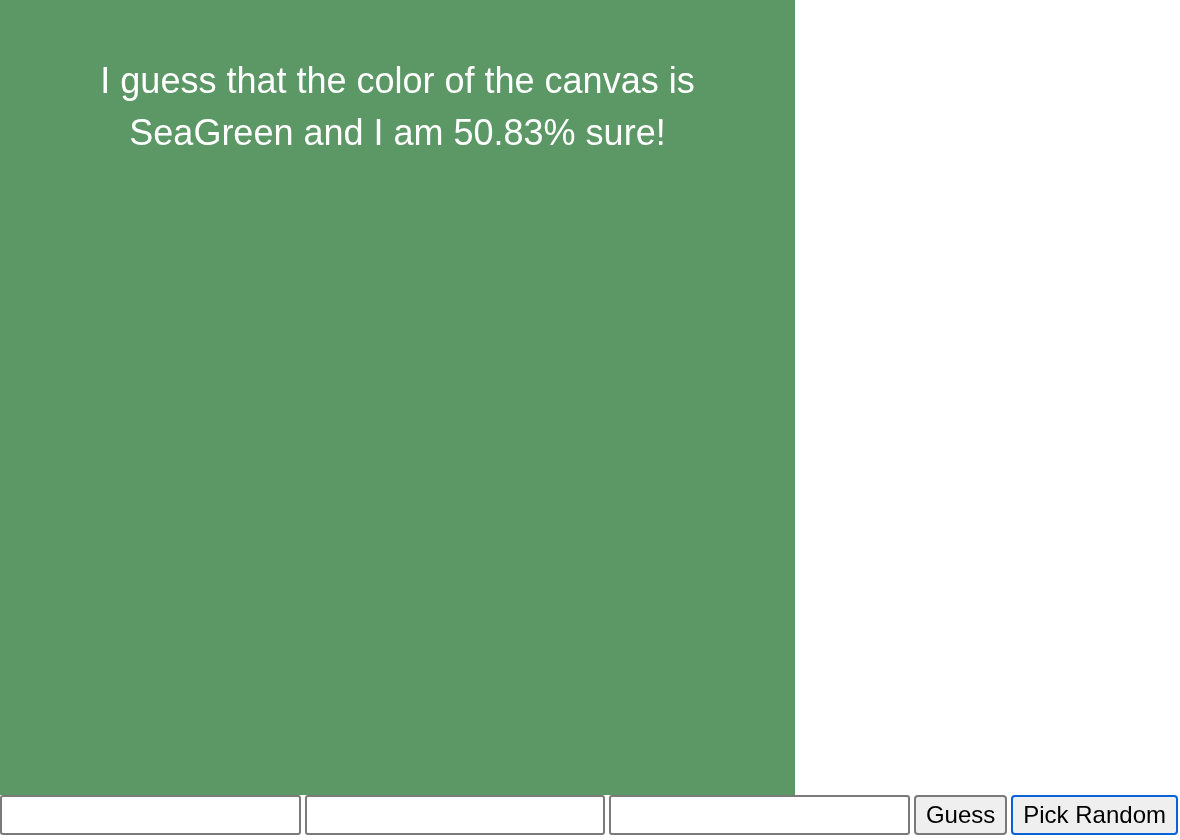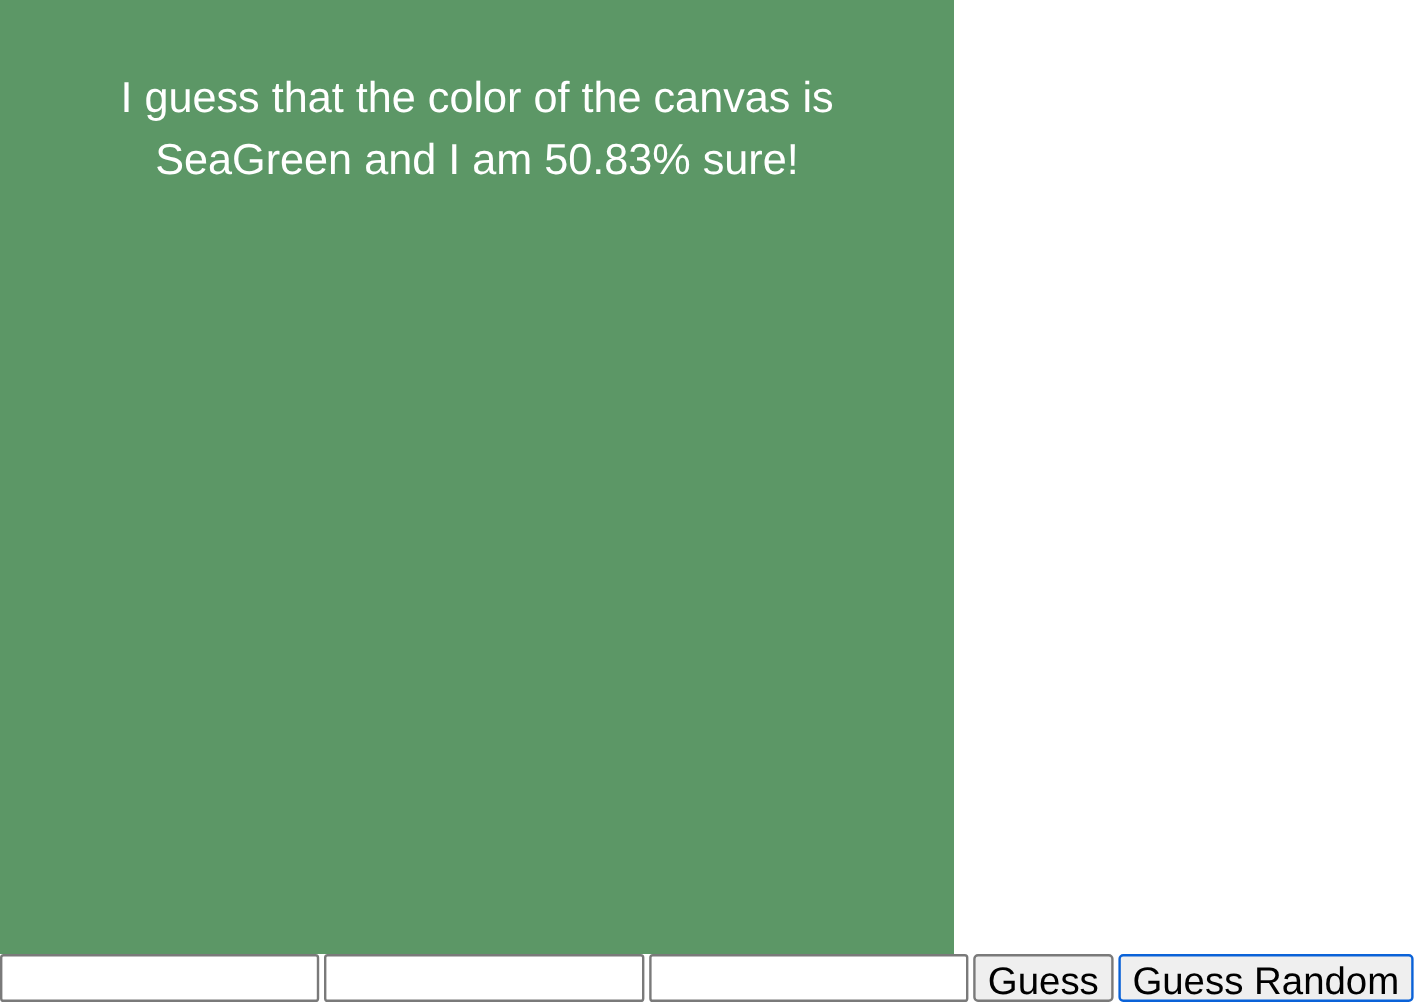--- a/index.html
+++ b/index.html
@@ -40,21 +40,21 @@
     .controls input[type="text"] {
       flex: 1 1 0;
       font-size: 20px;
       padding: 2px 6px;
       border: 2px solid #7a7a7a;
       border-radius: 3px;
       background: #ffffff;
       min-width: 0;
     }
     .controls button {
-      font-size: 32px;
+      font-size: 24px;
       font-family: Arial, Helvetica, sans-serif;
       padding: 2px 10px;
       border: 2px solid #7a7a7a;
       border-radius: 4px;
       background: #efefef;
       cursor: pointer;
       white-space: nowrap;
     }
     .controls button.focused {
       border: 2px solid #0a62d8;
@@ -65,14 +65,14 @@
 
 <div class="canvas" style="background:#5c9766;">
   <div class="guess-text">I guess that the color of the canvas is SeaGreen and I am 50.83% sure!</div>
 </div>
 
 <div class="controls">
   <input type="text" value="" style="">
   <input type="text" value="" style="">
   <input type="text" value="" style="">
   <button>Guess</button>
-  <button class="focused">Guess Random</button>
+  <button class="focused">Pick Random</button>
 </div>
 
 </body></html>

